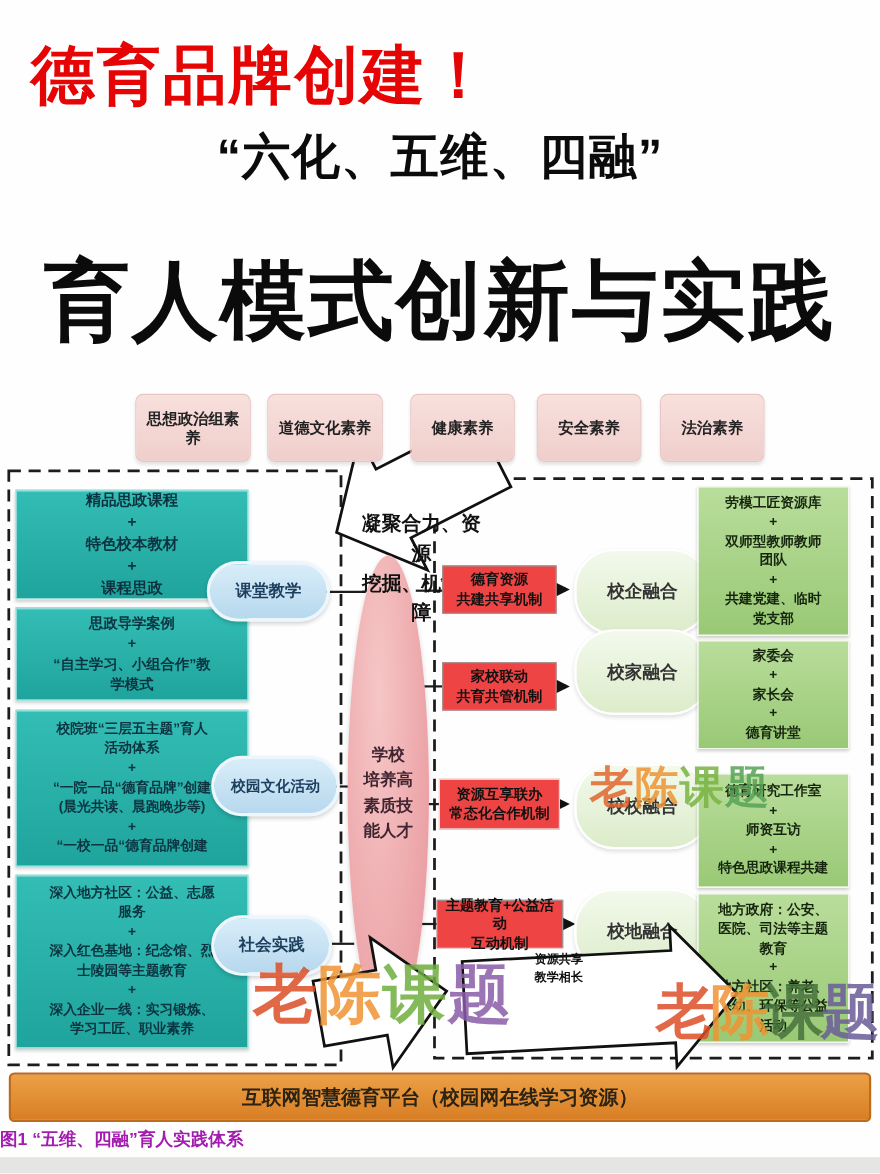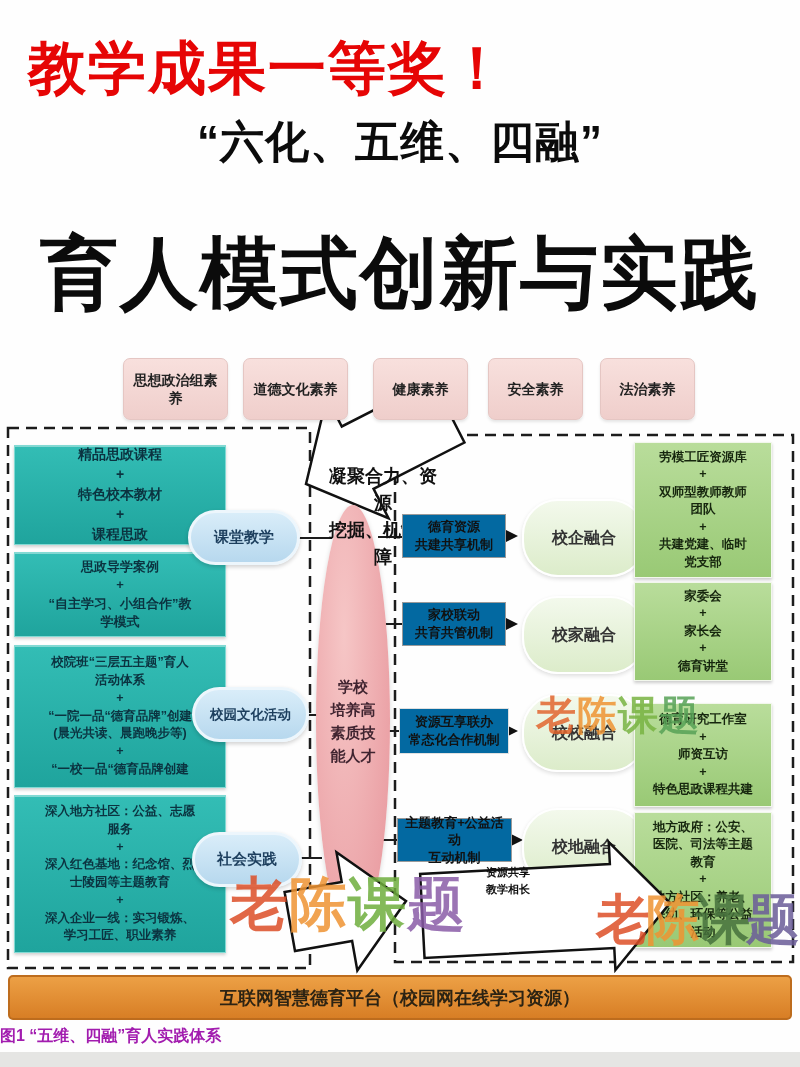--- a/index.html
+++ b/index.html
@@ -27,21 +27,21 @@
         border:1px solid #82dad4;box-shadow:inset 0 1px 0 rgba(255,255,255,.4),0 2px 3px rgba(0,0,0,.18);
         color:#0b3340;font-weight:700;text-align:center;display:flex;align-items:center;justify-content:center;
         white-space:pre-line;line-height:1.42;box-sizing:border-box;padding:4px 6px;}
   .bluenode{background:linear-gradient(180deg,#d9edf9,#b7d8ee);border:3px solid #edf6fc;
         border-radius:30px;box-shadow:0 2px 4px rgba(0,0,0,.18);display:flex;align-items:center;
         justify-content:center;font-size:15px;font-weight:700;color:#1d3f5e;box-sizing:border-box;}
   .ellipse{left:316px;top:505px;width:74px;height:432px;border-radius:50%;
         background:radial-gradient(ellipse at 38% 30%,#f6c6c6,#e7959b);
         box-shadow:0 2px 5px rgba(0,0,0,.15);display:flex;align-items:center;justify-content:center;
         text-align:center;white-space:pre-line;font-size:15px;font-weight:700;color:#402430;line-height:1.55;}
-  .mech{background:#0369a1;border:1px solid #9a9a9a;display:flex;align-items:center;justify-content:center;
+  .mech{background:#ef4444;border:1px solid #9a9a9a;display:flex;align-items:center;justify-content:center;
         text-align:center;white-space:pre-line;font-size:13px;font-weight:700;color:#111;
         line-height:1.35;box-sizing:border-box;padding:2px;}
   .mech.noborder{border-color:#e0e0e0;}
   .fusion{left:522px;width:120px;height:74px;border-radius:36px;
         background:linear-gradient(180deg,#f3f9ec,#dcecca);border:2px solid #ffffff;
         box-shadow:0 2px 4px rgba(0,0,0,.13);display:flex;align-items:center;justify-content:center;
         font-size:16px;font-weight:600;color:#333;}
   .gbox{left:634px;width:138px;background:linear-gradient(180deg,#b9dd9b,#99c975);
         border:1px solid #f2f7ec;box-shadow:0 2px 3px rgba(0,0,0,.2);
         color:#16260e;font-weight:700;font-size:12.5px;line-height:1.4;text-align:center;
@@ -53,21 +53,21 @@
         justify-content:center;font-size:18px;font-weight:700;color:#2c2313;z-index:2;}
   .caption{left:0;top:1026px;width:800px;text-align:left;font-size:16px;font-weight:700;color:#a21caf;z-index:2;}
   .bottomstrip{left:0;top:1052px;width:800px;height:15px;background:#e5e5e3;z-index:2;}
   .wm{font-weight:700;opacity:.85;letter-spacing:1px;white-space:nowrap;}
 </style>
 </head>
 <body>
 
 <div id="canvas">
 
-  <div class="abs award">教学成果一等奖！</div>
+  <div class="abs award">德育品牌创建！</div>
   <div class="abs title1">“六化、五维、四融”</div>
   <div class="abs title2">育人模式创新与实践</div>
 
   <svg class="abs layer" width="800" height="1067" viewBox="0 0 800 1067">
     <defs>
       <marker id="ah" viewBox="0 0 10 10" refX="8" refY="5" markerWidth="5" markerHeight="5" orient="auto">
         <path d="M0,0 L10,5 L0,10 z" fill="#111"></path>
       </marker>
     </defs>
 
@@ -138,21 +138,21 @@
   <div class="abs node mech" style="left:402px;top:514px;width:104px;height:44px;">德育资源
 共建共享机制</div>
   <div class="abs node mech" style="left:402px;top:602px;width:104px;height:44px;">家校联动
 共育共管机制</div>
   <div class="abs node mech noborder" style="left:399px;top:708px;width:110px;height:46px;">资源互享联办
 常态化合作机制</div>
   <div class="abs node mech" style="left:397px;top:818px;width:115px;height:44px;">主题教育+公益活动
 互动机制</div>
 
   <div class="abs node fusion" style="top:499px;">校企融合</div>
-  <div class="abs node fusion" style="top:596px;text-align:right;">校家融合</div>
+  <div class="abs node fusion" style="top:572px;text-align:right;">校家融合</div>
   <div class="abs node fusion" style="top:694px;">校校融合</div>
   <div class="abs node fusion" style="top:808px;">校地融合</div>
 
   <div class="abs node gbox" style="top:442px;height:136px;">劳模工匠资源库
 +
 双师型教师教师
 团队
 +
 共建党建、临时
 党支部</div>

